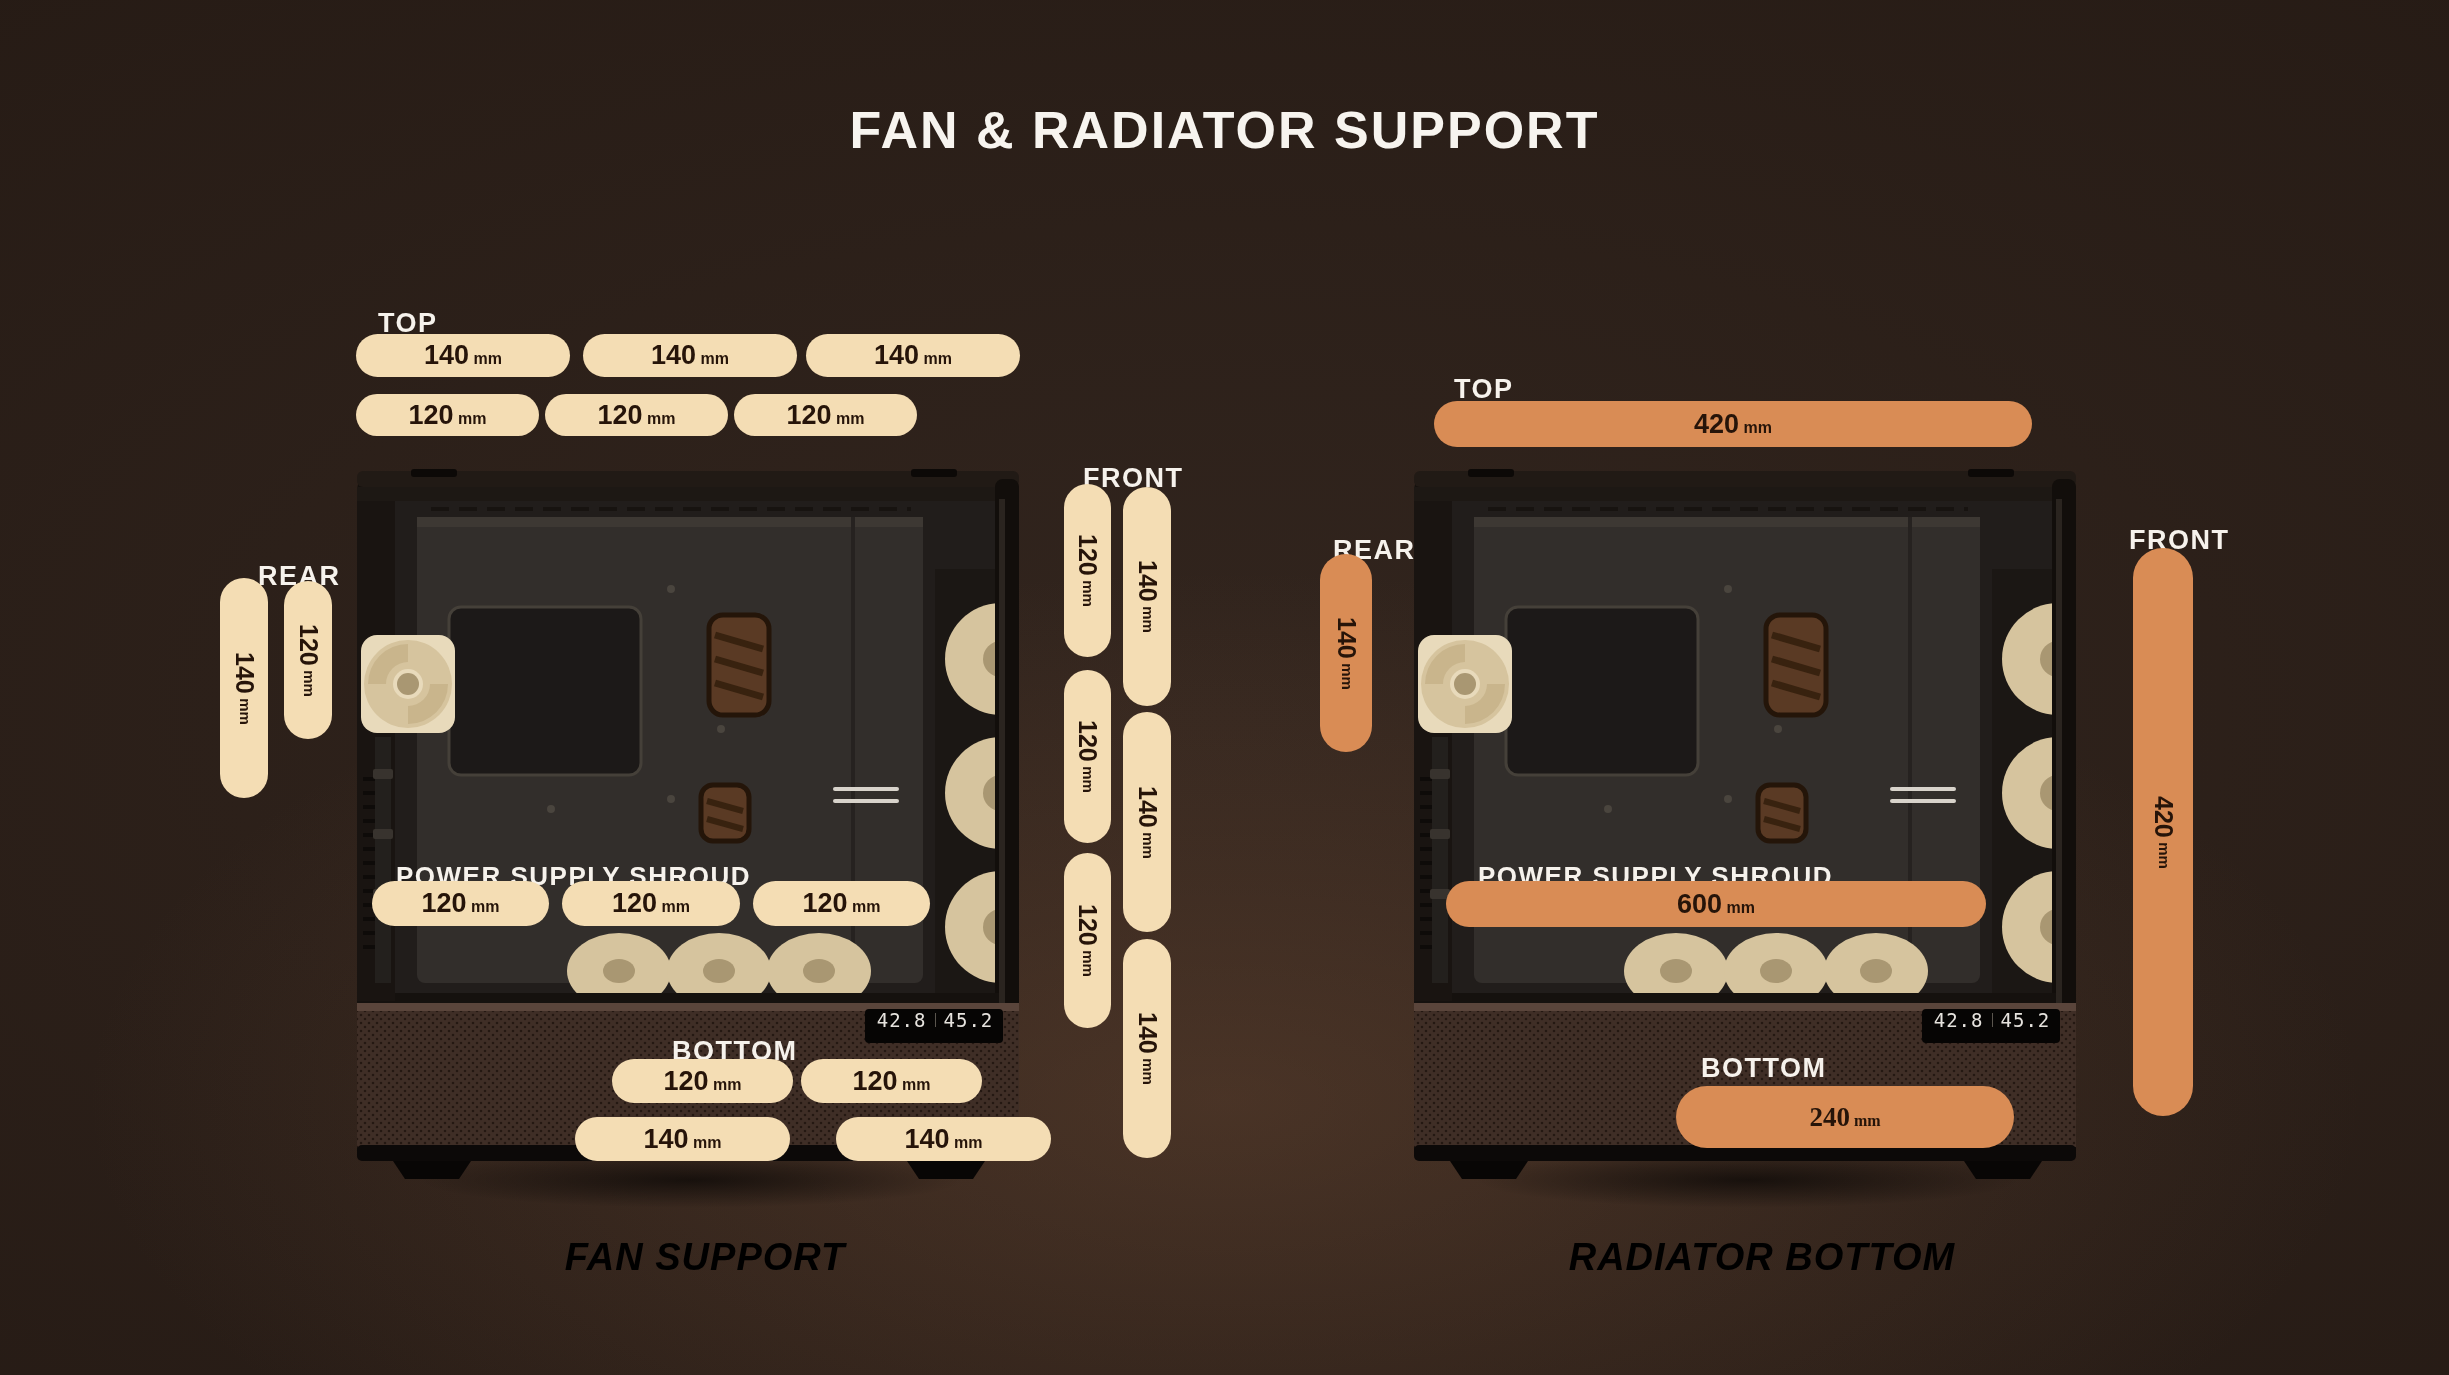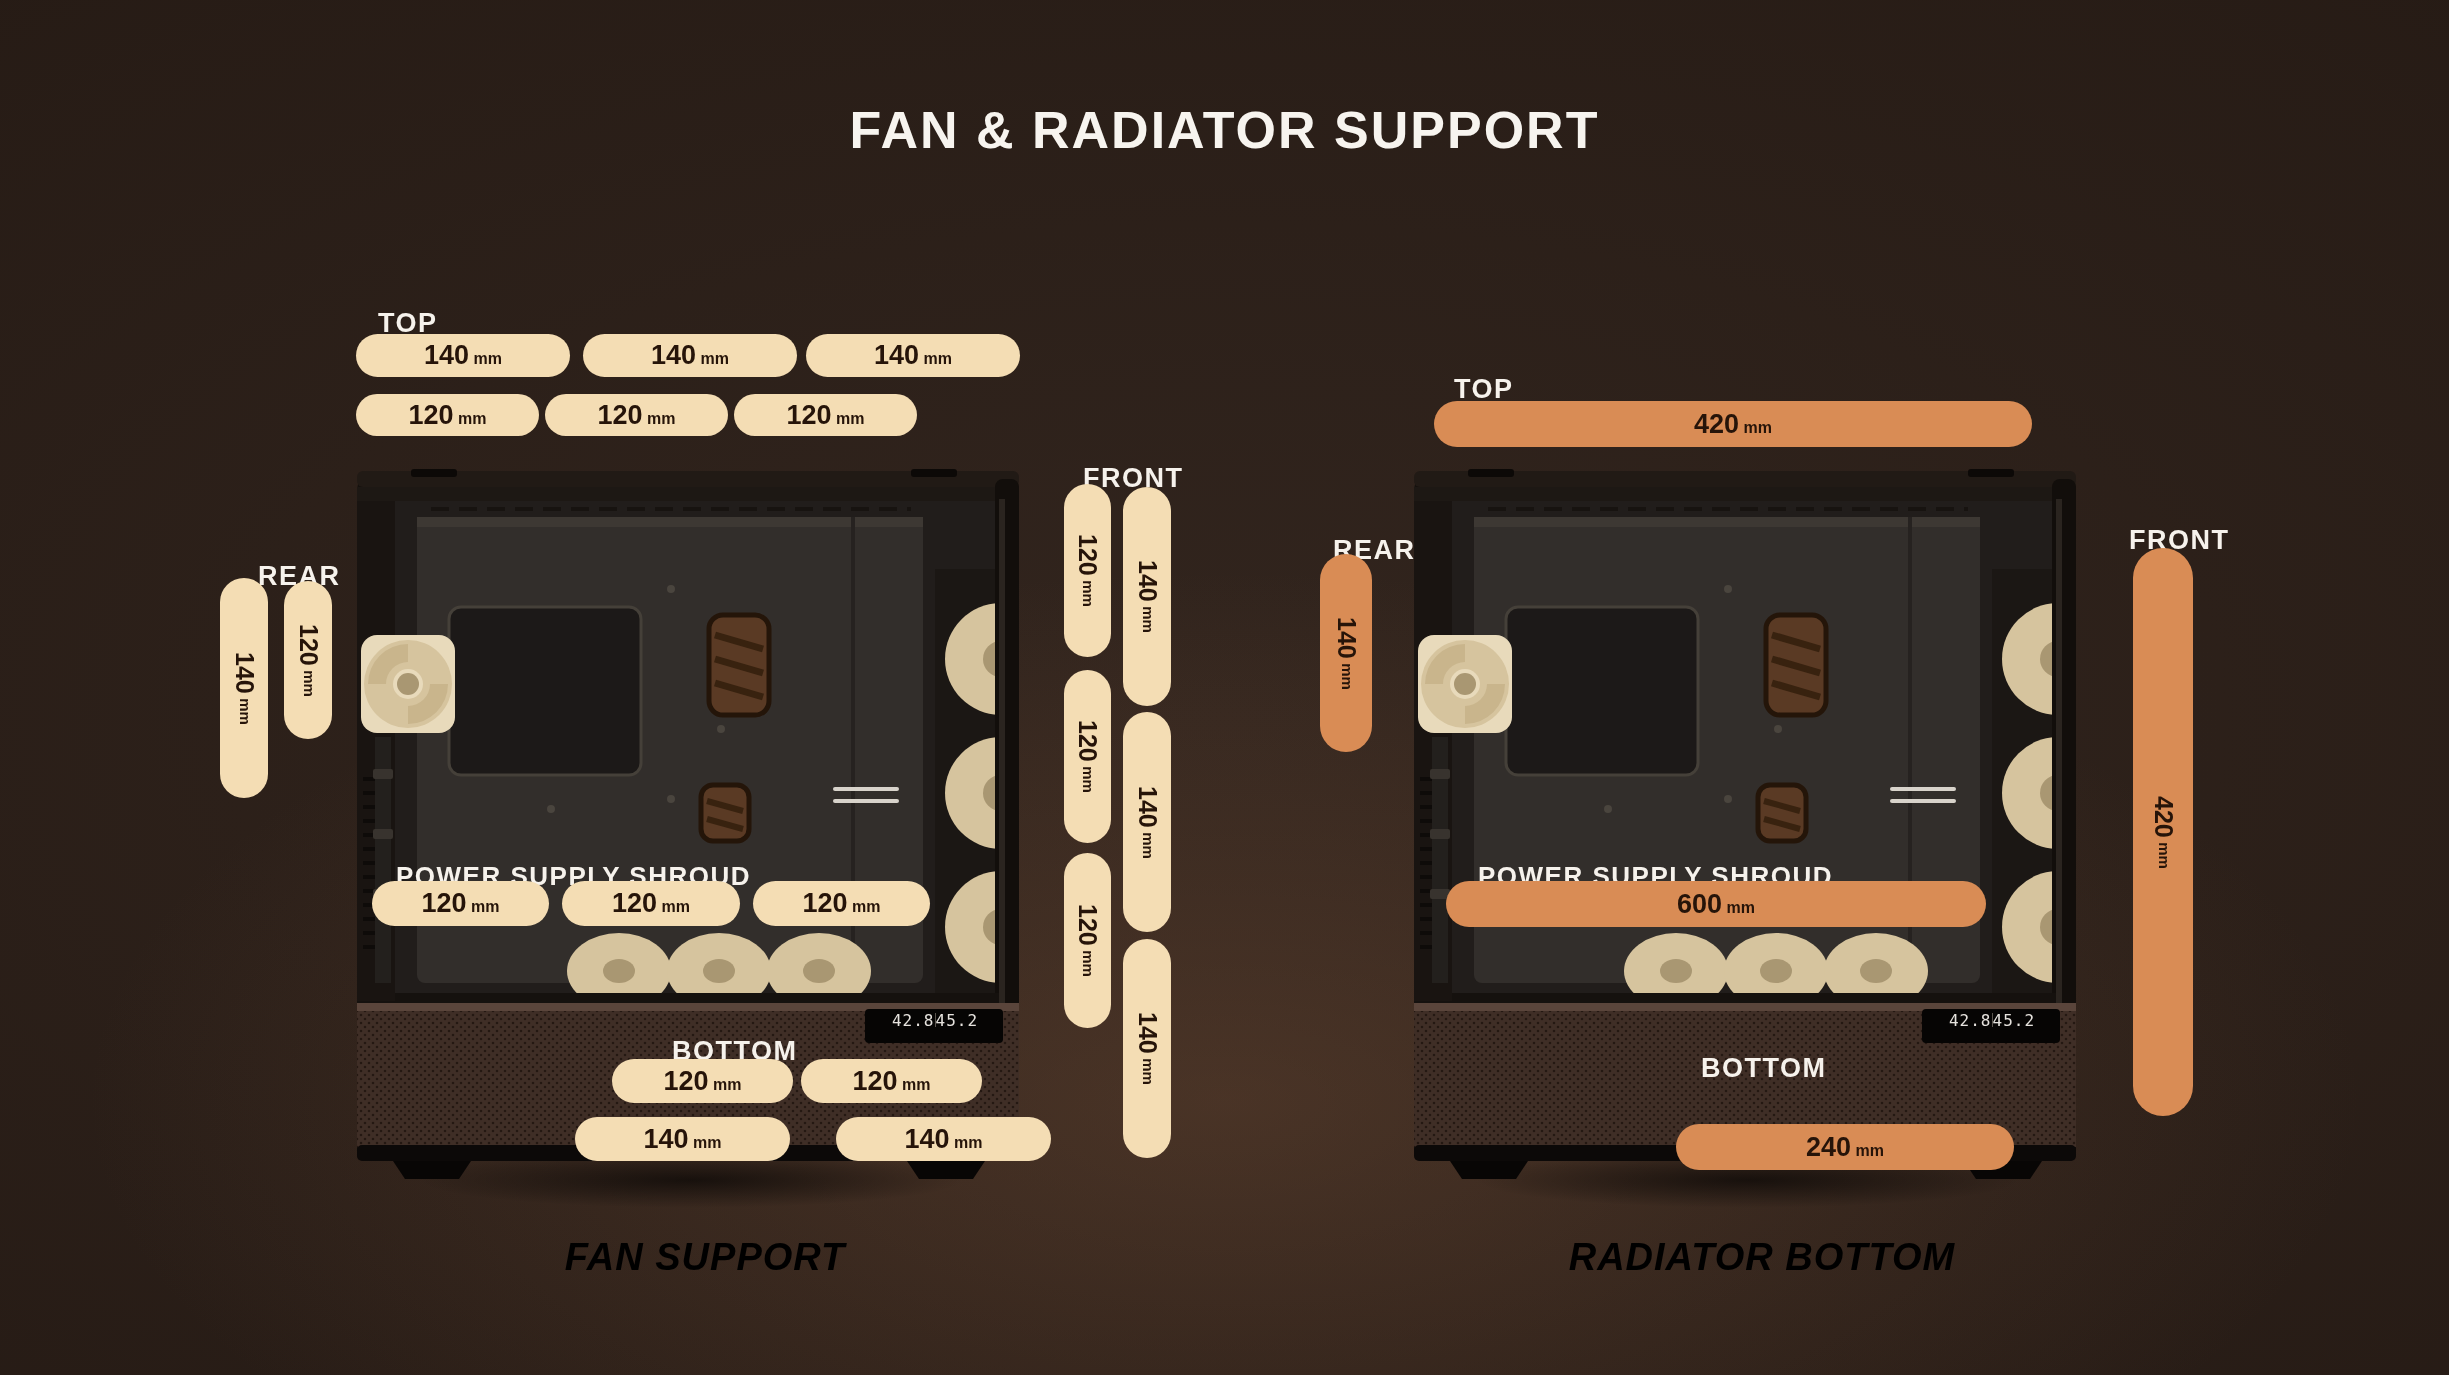--- a/index.html
+++ b/index.html
@@ -42,23 +42,23 @@
   .pill.v .txt{writing-mode:vertical-rl;text-orientation:mixed;}
   .pill.v .num{font-size:25px;}
   .pill.v .unit{font-size:15px;}
   .case-svg{position:absolute;width:680px;height:711px;}
   .case-shadow{
     position:absolute;width:780px;height:80px;
     background:radial-gradient(50% 50% at 50% 50%, rgba(0,0,0,.6) 0%, rgba(0,0,0,0) 70%);
   }
   .lcd{
     position:absolute;width:132px;height:32px;
-    display:flex;align-items:center;justify-content:center;
+    display:flex;align-items:center;justify-content:center;gap:8px;
     font-family:"DejaVu Sans Mono",monospace;
-    font-size:16px;color:#e6e3de;letter-spacing:1px;
+    font-size:19px;color:#e6e3de;letter-spacing:1px;
   }
   .lcd-sep{width:1px;height:14px;background:#5a554e;}
   .caption{
     position:absolute;margin:14px;text-align:center;
     font-size:38px;font-weight:700;font-style:italic;letter-spacing:1px;
     color:#80716
 6;
   }
 </style>
 </head>
@@ -265,19 +265,19 @@
   <div class="pill orange v" style="left:2133px;top:548px;width:60px;height:568px;">
       <span class="txt"><span class="num">420</span> <span class="unit">mm</span></span>
     </div>
 
   <p class="lbl" style="left:1462px;top:845px;font-size:26px;">POWER SUPPLY SHROUD</p>
   <div class="pill orange" style="left:1446px;top:881px;width:540px;height:46px;">
       <span class="txt"><span class="num">600</span> <span class="unit">mm</span></span>
     </div>
 
   <p class="lbl" style="left:1685px;top:1037px;">BOTTOM</p>
-  <div class="pill orange" style="left:1676px;top:1124px;width:338px;height:46px;">
+  <div class="pill orange" style="left:1676px;top:1086px;width:338px;height:62px;font-family:Liberation Serif, serif;">
       <span class="txt"><span class="num">240</span> <span class="unit">mm</span></span>
     </div>
 
   <p class="caption" style="left:1408px;top:1222px;width:680px;">RADIATOR BOTTOM</p>
 
 </div>
 
 </body></html>

